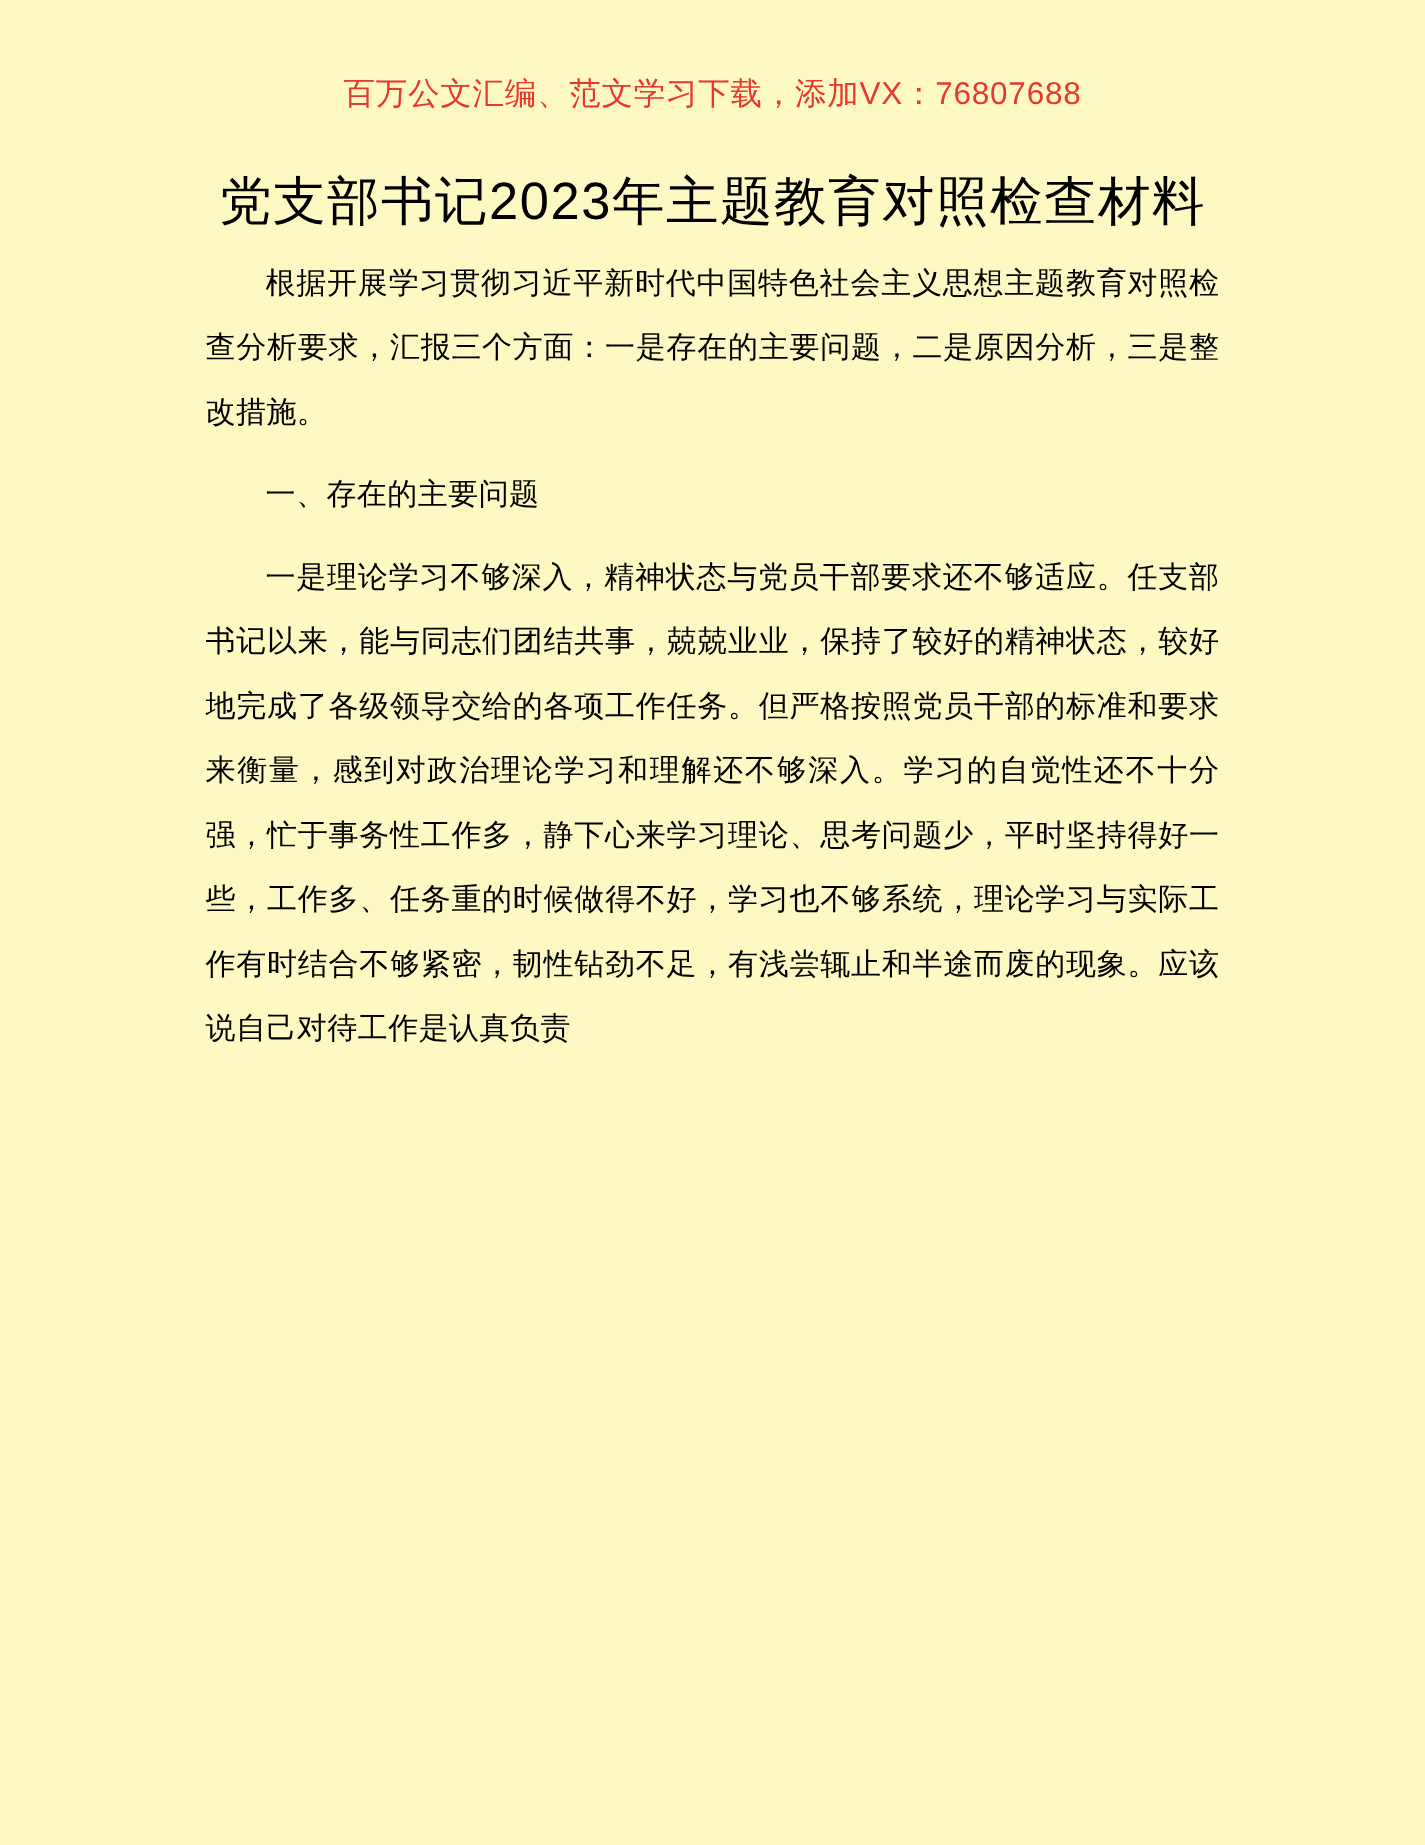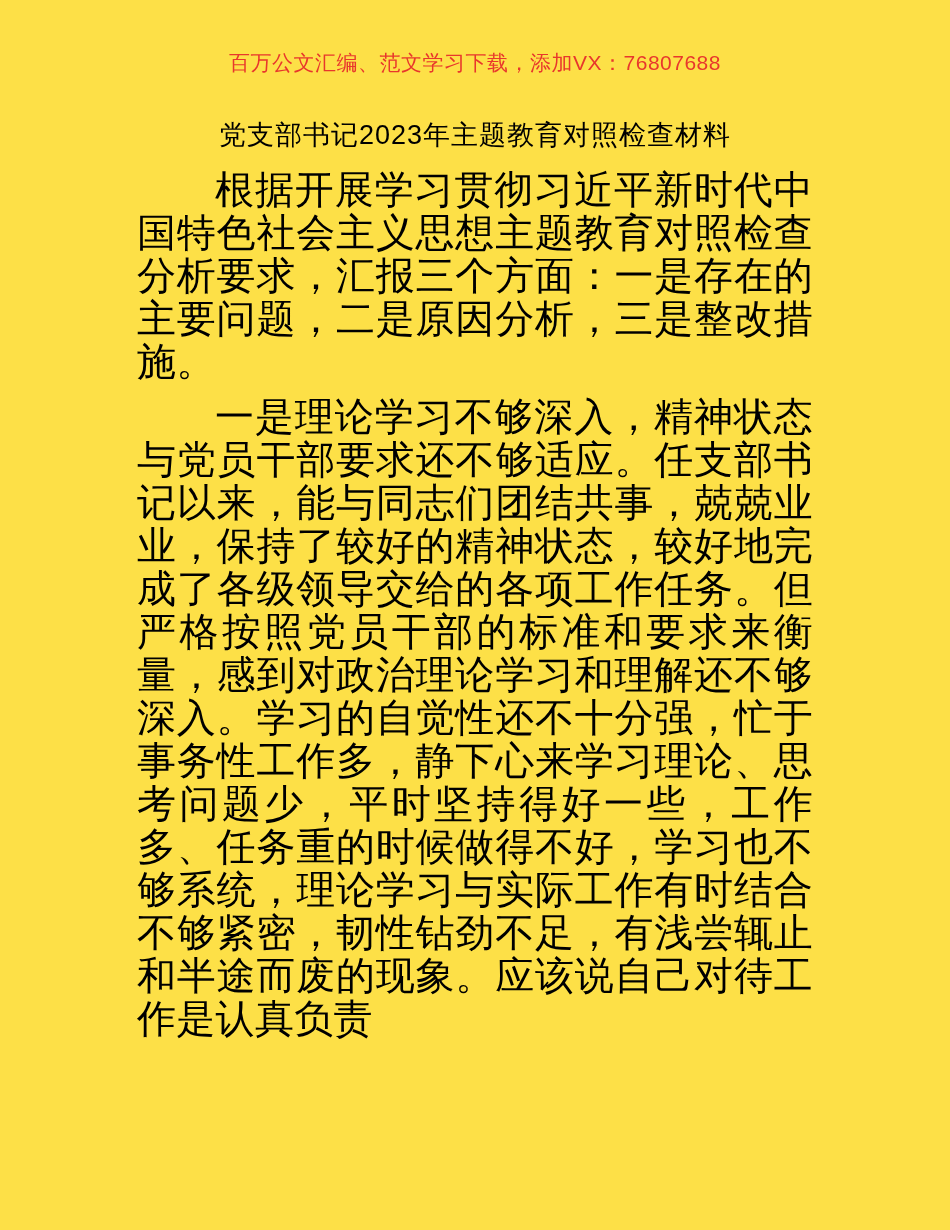--- a/index.html
+++ b/index.html
@@ -10,44 +10,44 @@
     width: 950px;
     height: 1230px;
     overflow: hidden;
     font-family: "Liberation Sans", sans-serif;
     color: #000000;
   }
   .page {
     position: relative;
     width: 950px;
     height: 1230px;
-    background: #fde047;
+    background: #fef9c3;
     padding: 50px 137px 0 137px;
   }
   .promo {
     text-align: center;
     font-size: 21px;
     line-height: 26px;
     letter-spacing: 0.5px;
     white-space: nowrap;
   }
   .doc-title {
     margin-top: 36px;
     text-align: center;
-    font-size: 27px;
+    font-size: 35px;
     line-height: 46px;
     font-weight: normal;
     letter-spacing: 1px;
     white-space: nowrap;
   }
   .doc-body {
     margin-top: 10px;
   }
   .para {
-    font-size: 39px;
+    font-size: 20px;
     line-height: 43px;
     margin: 0 0 12px 0;
     text-indent: 2em;
     text-align: justify;
     text-justify: inter-ideograph;
     letter-spacing: 0.3px;
   }
 </style>
 </head>
 <body>
@@ -55,16 +55,17 @@
 <div class="page">
 
   <div class="promo" style="color: rgb(232, 55, 44);">
     <span>百万公文汇编、范文学习下载，添加VX：76807688</span>
   </div>
 
   <h1 class="doc-title">党支部书记2023年主题教育对照检查材料</h1>
 
   <div class="doc-body">
     <p class="para">根据开展学习贯彻习近平新时代中国特色社会主义思想主题教育对照检查分析要求，汇报三个方面：一是存在的主要问题，二是原因分析，三是整改措施。</p>
+    <p class="para">一、存在的主要问题</p>
     <p class="para">一是理论学习不够深入，精神状态与党员干部要求还不够适应。任支部书记以来，能与同志们团结共事，兢兢业业，保持了较好的精神状态，较好地完成了各级领导交给的各项工作任务。但严格按照党员干部的标准和要求来衡量，感到对政治理论学习和理解还不够深入。学习的自觉性还不十分强，忙于事务性工作多，静下心来学习理论、思考问题少，平时坚持得好一些，工作多、任务重的时候做得不好，学习也不够系统，理论学习与实际工作有时结合不够紧密，韧性钻劲不足，有浅尝辄止和半途而废的现象。应该说自己对待工作是认真负责</p>
   </div>
 
 </div>
 
 </body></html>

